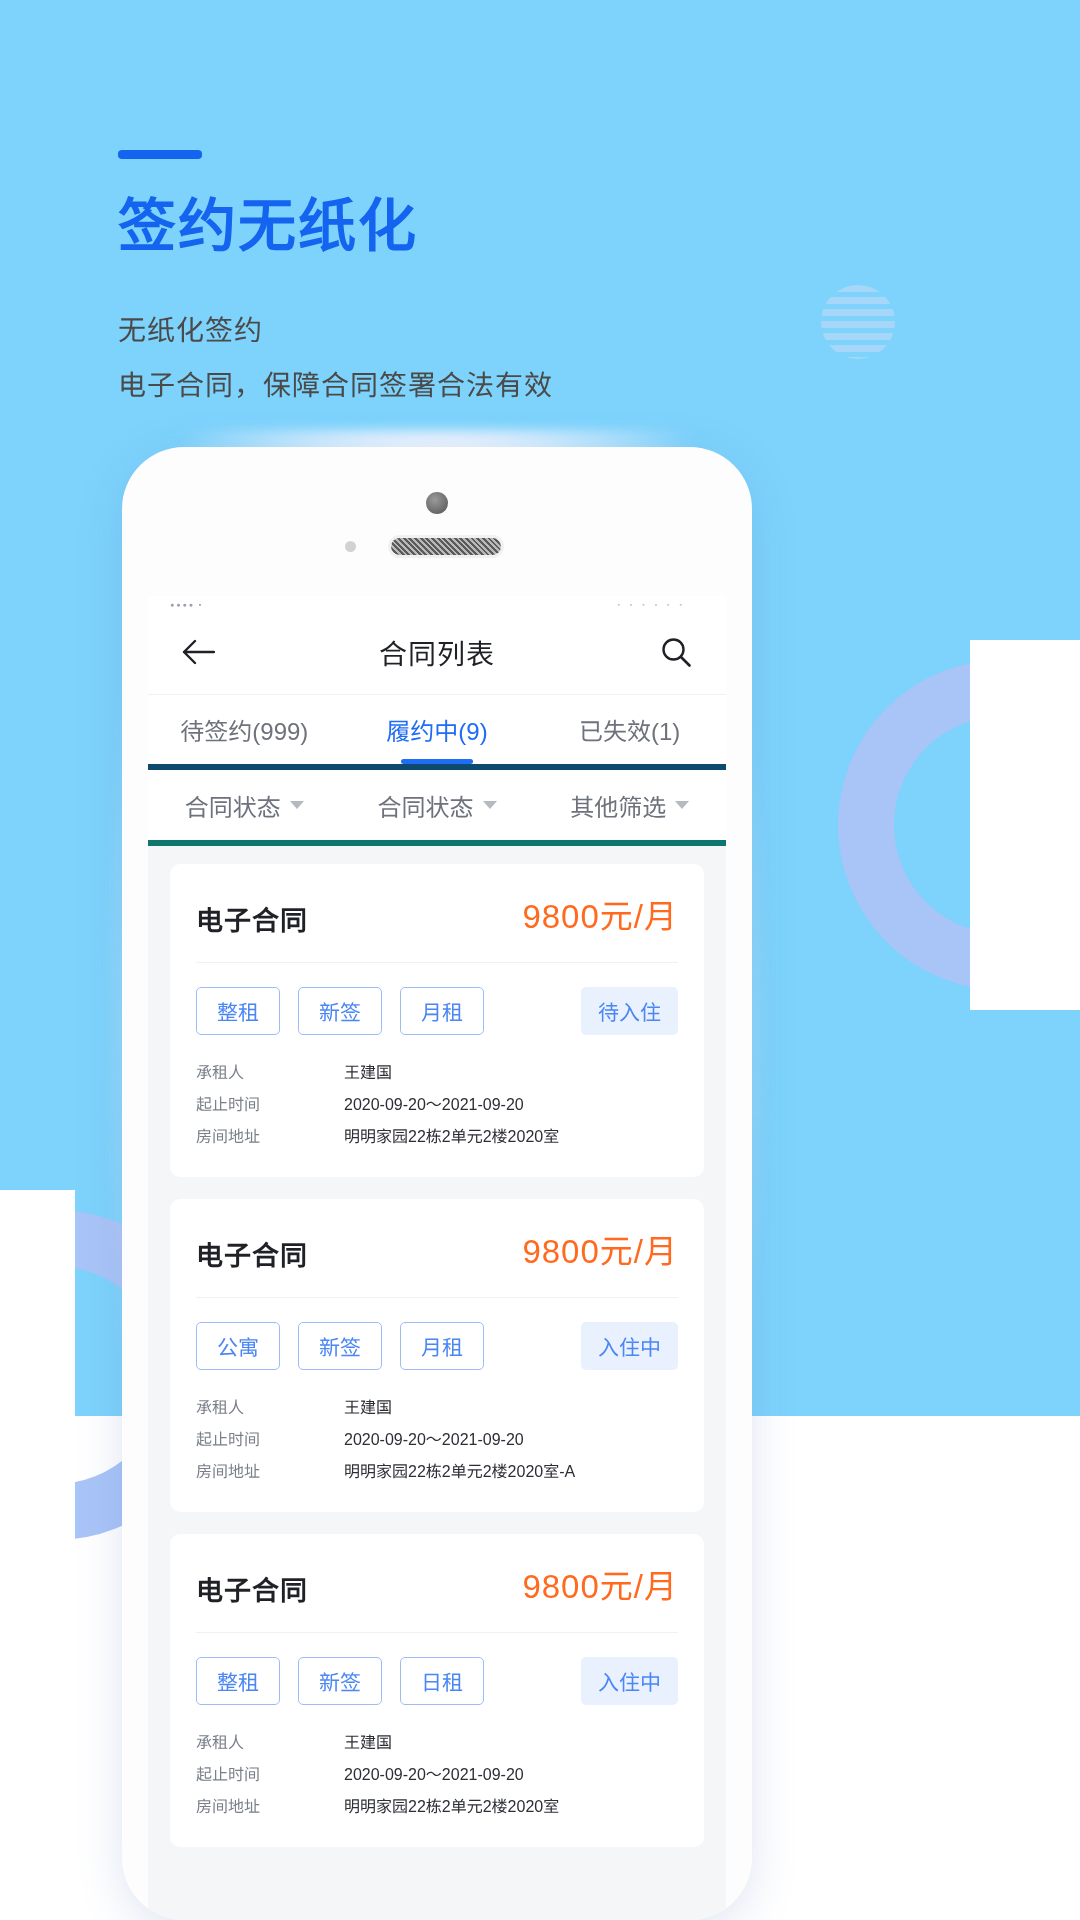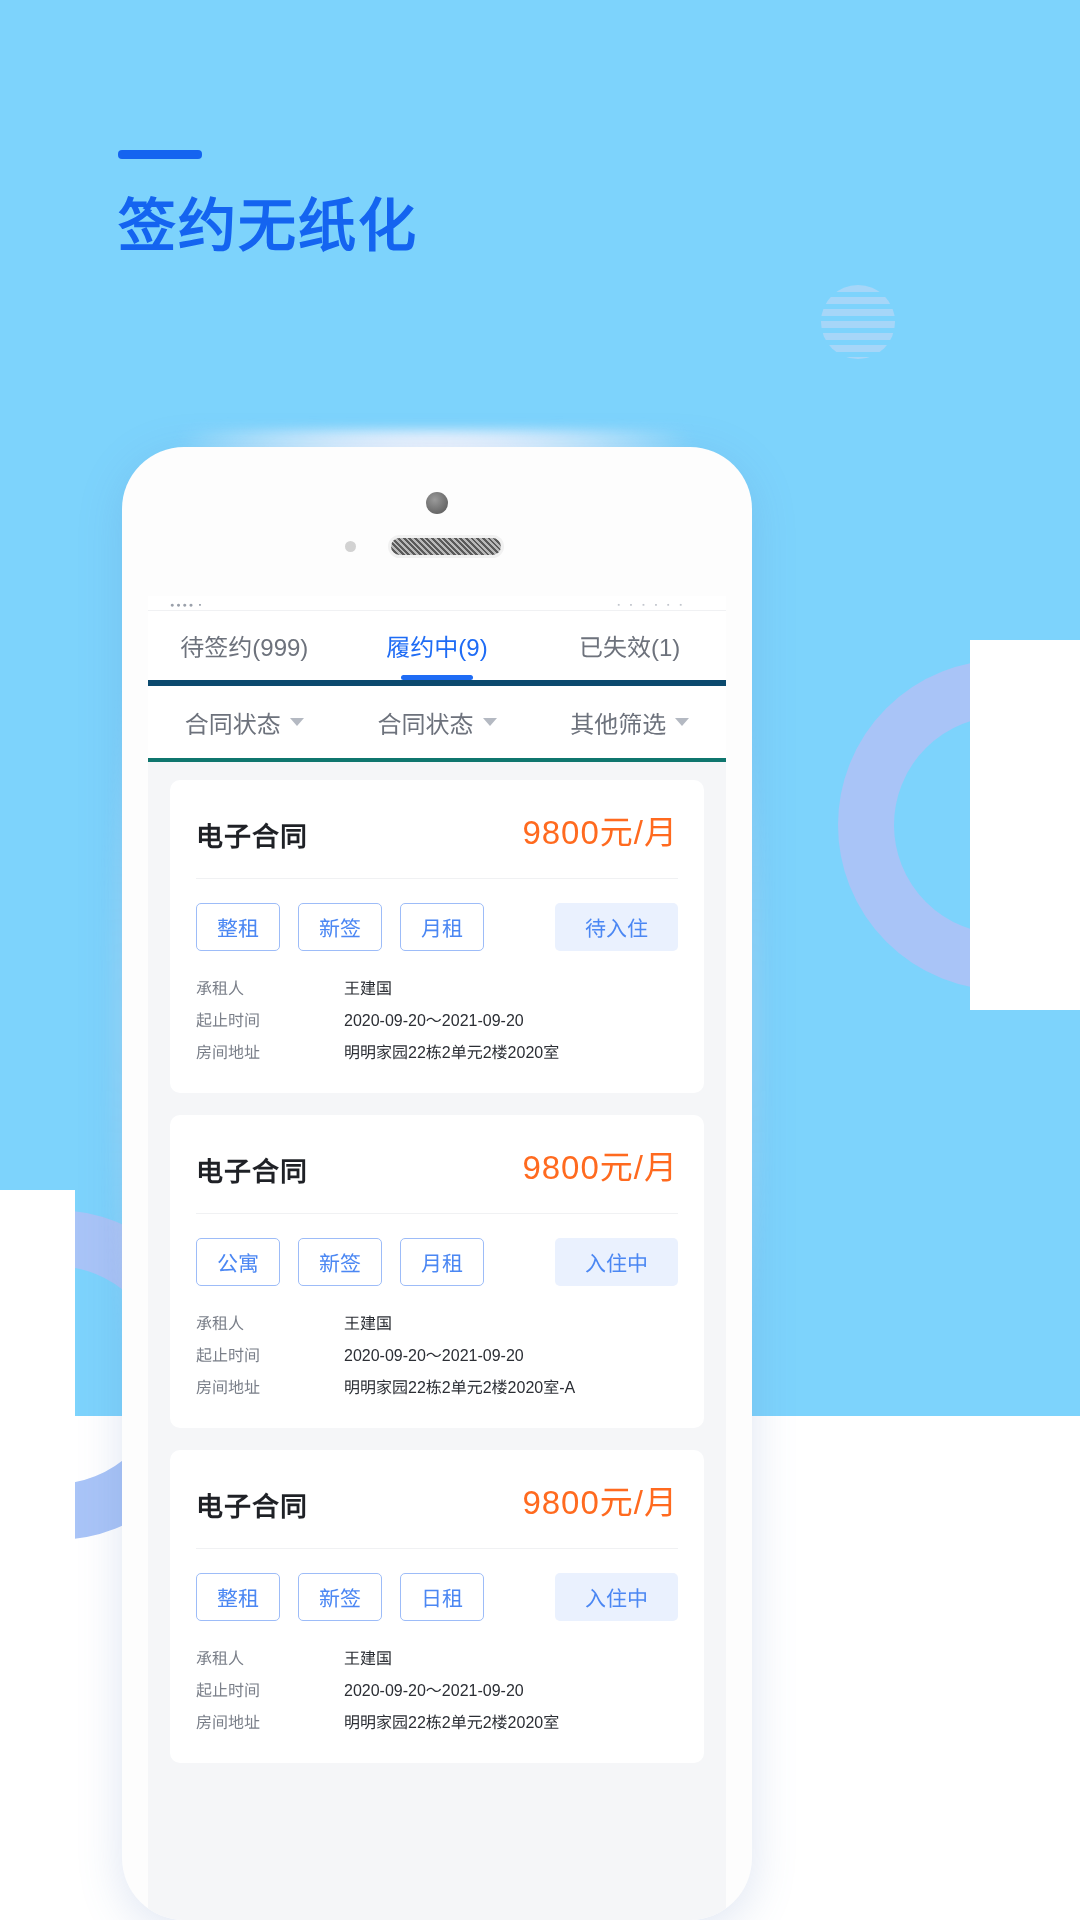--- a/index.html
+++ b/index.html
@@ -137,21 +137,21 @@
   .tab.active { color:#1f6cf5; }
   .tab.active::after {
     content:""; position:absolute; bottom:0; left:50%;
     transform:translateX(-50%);
     width:72px; height:5px; border-radius:3px; background:#1f6cf5;
   }
 
   .filters {
     height:76px; background:#fff;
     display:flex; align-items:center;
-    border-bottom:4px solid #0f766e;
+    border-bottom:6px solid #0f766e;
   }
   .filter {
     flex:1; display:flex; align-items:center; justify-content:center;
     gap:9px; font-size:24px; color:#6d727c; cursor:pointer;
   }
   .caret {
     width:0; height:0; border-left:7px solid transparent;
     border-right:7px solid transparent; border-top:8px solid #b4b9c2;
   }
 
@@ -167,36 +167,40 @@
   .card-type { font-size:27px; color:#1f2126; font-weight:bold; letter-spacing:1px; }
   .card-price { font-size:33px; color:#ff6a1f; letter-spacing:1px; }
 
   .tagrow { display:flex; align-items:center; margin-top:24px; }
   .tag {
     border:1px solid #9dbcf8; color:#4b87f3; border-radius:5px;
     font-size:21px; padding:8px 20px; margin-right:18px;
   }
   .status-chip {
     margin-left:auto; background:#eaf1fe; color:#4b87f3;
-    border-radius:5px; font-size:21px; padding:9px 30px;
+    border-radius:5px; font-size:21px; padding:9px 17px;
   }
 
   .rows { margin-top:22px; }
   .row { display:flex; font-size:16px; line-height:2.0; }
   .row-label { width:148px; color:#7a7f89; flex:none; }
   .row-value { color:#2b2e34; }
 </style>
 </head>
 <body>
 
 <div class="page">
 
   <div class="hero">
     <div class="hero-rule"></div>
     <div class="hero-title">签约无纸化</div>
+    <div class="hero-sub">
+      <div>无纸化签约</div>
+      <div>电子合同，保障合同签署合法有效</div>
+    </div>
   </div>
 
   <div class="stripe-badge">
     <i></i>
       <i></i>
       <i></i>
       <i></i>
       <i></i>
       <i></i>
       <i></i>
@@ -215,20 +219,34 @@
       <div class="speaker"></div>
     </div>
 
     <div class="screen">
 
       <div class="statusbar">
         <span class="sb-left">●●●●  ▪</span>
         <span class="sb-right">▪ ▪ ▪ ▪ ▪ ▪</span>
       </div>
 
+      <div class="navbar">
+        <div class="nav-back">
+          <svg width="34" height="28" viewBox="0 0 34 28">
+            <path d="M14 3 L3 14 L14 25 M3 14 H33" fill="none" stroke="#1f2126" stroke-width="2.4" stroke-linecap="round" stroke-linejoin="round"></path>
+          </svg>
+        </div>
+        <div class="nav-title">合同列表</div>
+        <div class="nav-search">
+          <svg width="32" height="32" viewBox="0 0 32 32">
+            <circle cx="13.5" cy="13.5" r="10" fill="none" stroke="#1f2126" stroke-width="2.4"></circle>
+            <path d="M21 21 L29.5 29.5" stroke="#1f2126" stroke-width="2.6" stroke-linecap="round"></path>
+          </svg>
+        </div>
+      </div>
 
       <div class="tabs">
         <div class="tab">待签约(999)</div>
         <div class="tab active">履约中(9)</div>
         <div class="tab">已失效(1)</div>
       </div>
 
       <div class="filters">
         <div class="filter">
           <span>合同状态</span>

